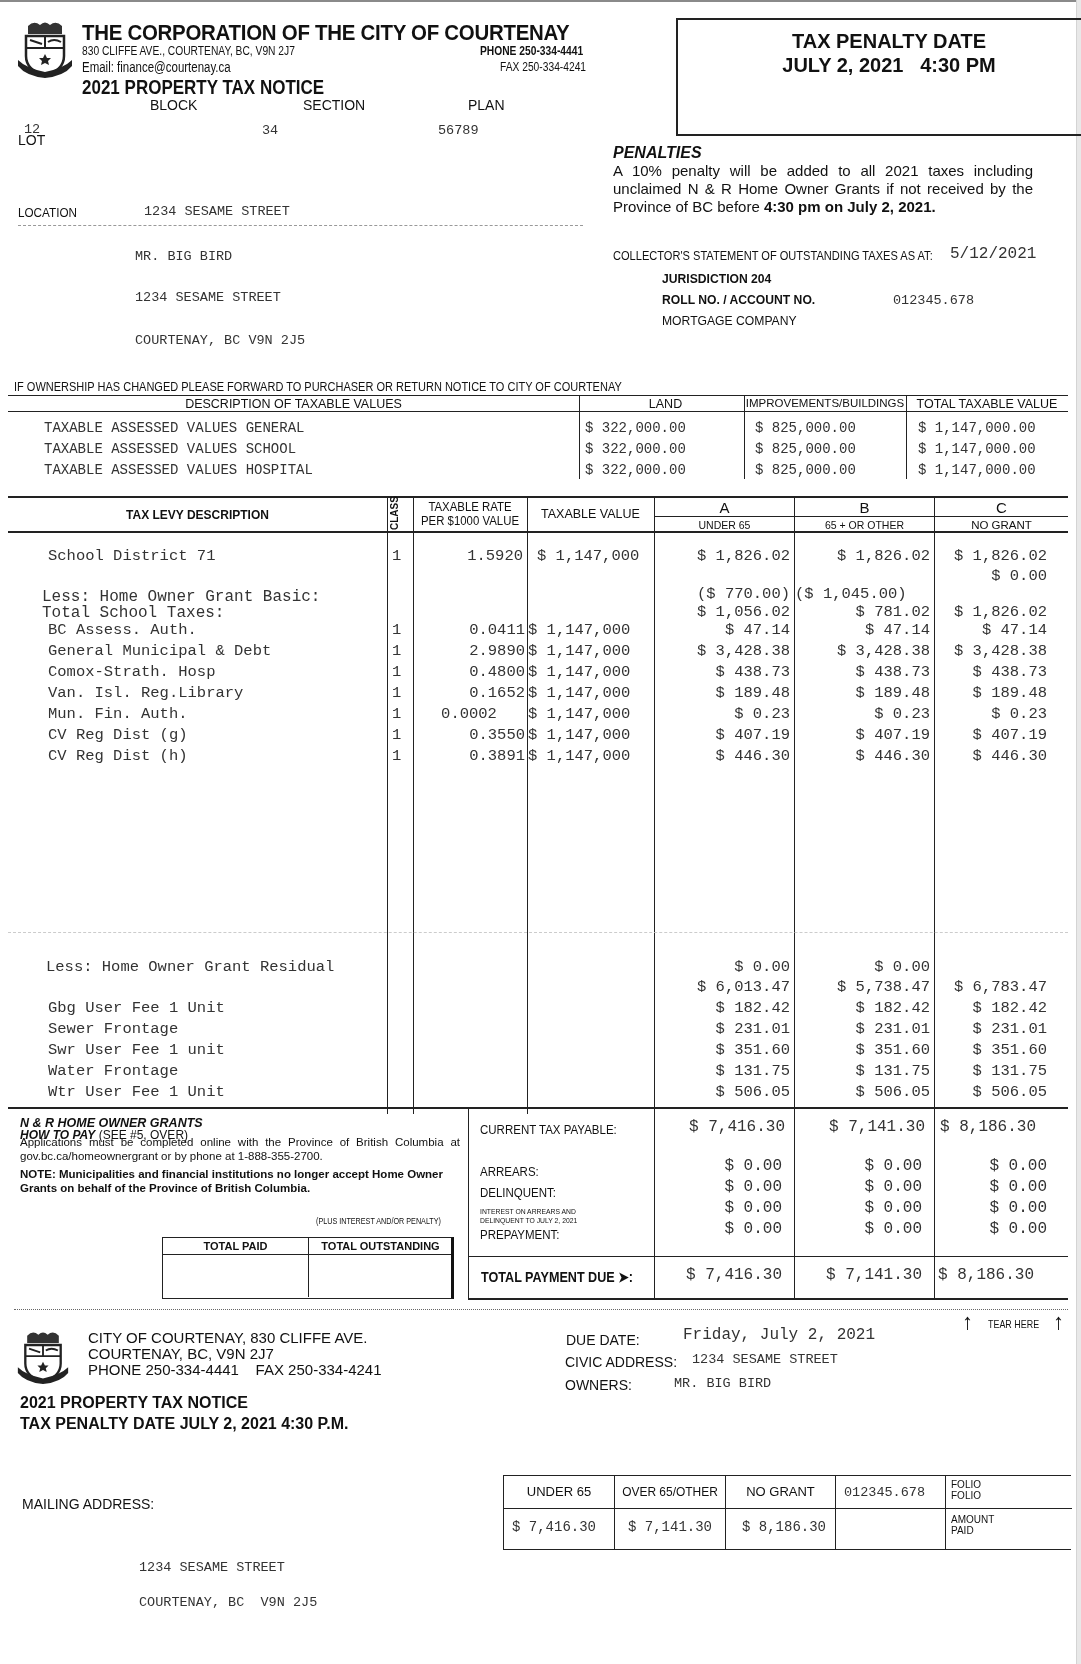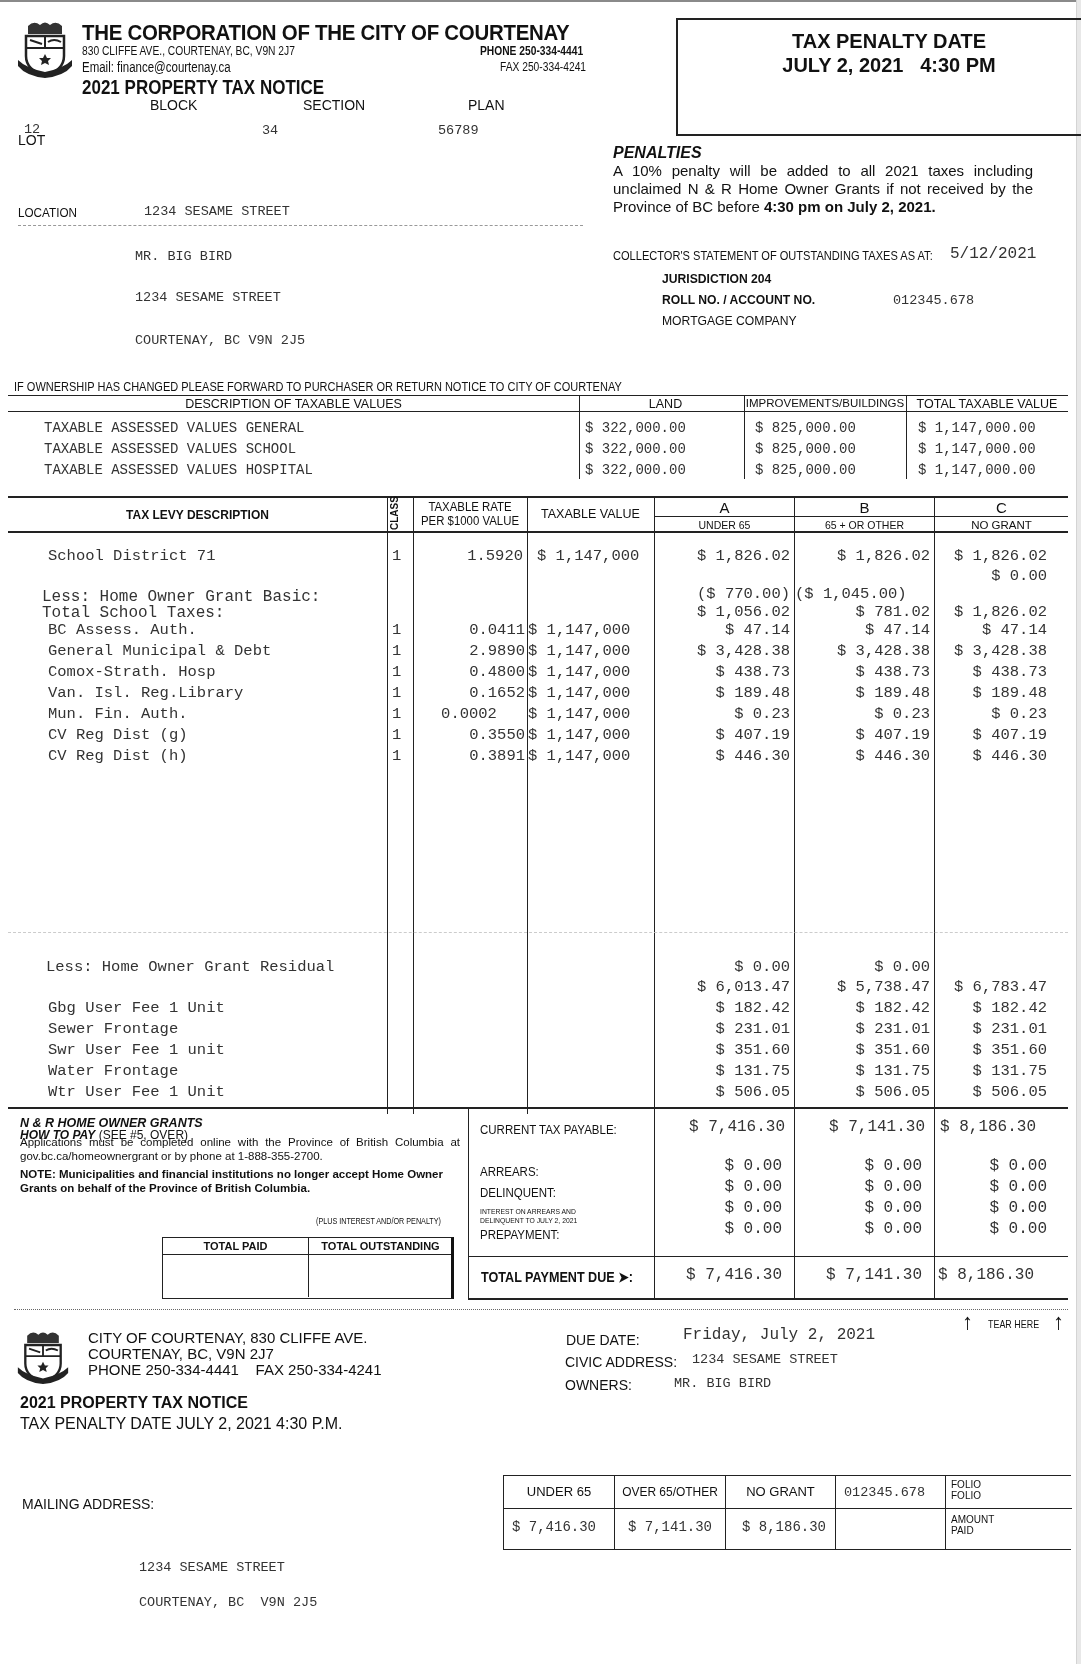--- a/index.html
+++ b/index.html
@@ -334,21 +334,21 @@
   <path d="M29 16 L29 28" stroke="#222" stroke-width="2"></path>
   <path d="M14 20 L26 24" stroke="#222" stroke-width="2"></path>
   <path d="M32 22 Q38 18 45 22" stroke="#222" stroke-width="2" fill="none"></path>
   <path d="M29 34 L31 38 L35 38 L32 41 L33 45 L29 43 L25 45 L26 41 L23 38 L27 38 Z" fill="#222"></path>
   <path d="M2 40 Q10 48 29 52 Q48 48 56 40 L56 46 Q48 56 29 58 Q10 56 2 46 Z" fill="#222"></path>
 </svg>
 <div class="abs" style="left:88px;top:1330px;font-size:15px;line-height:16px;white-space:pre;"><span>CITY OF COURTENAY, 830 CLIFFE AVE.</span>
 <span>COURTENAY, BC, V9N 2J7</span>
 <span>PHONE 250-334-4441    FAX 250-334-4241</span></div>
 <div class="abs" style="left:20px;top:1394px;font-size:16px;font-weight:bold;white-space:nowrap;">2021 PROPERTY TAX NOTICE</div>
-<div class="abs" style="left:20px;top:1415px;font-size:16px;font-weight:normal;white-space:nowrap;">TAX PENALTY DATE JULY 2, 2021  4:30 P.M.</div>
+<div class="abs" style="left:20px;top:1415px;font-size:16px;font-weight:bold;white-space:nowrap;">TAX PENALTY DATE JULY 2, 2021  4:30 P.M.</div>
 
 <div class="abs" style="left:566px;top:1332px;font-size:14px;">DUE DATE:</div>
 <div class="abs mono" style="left:683px;top:1326px;font-size:16px;">Friday, July 2, 2021</div>
 <div class="abs" style="left:565px;top:1354px;font-size:14px;">CIVIC ADDRESS:</div>
 <div class="abs mono" style="left:692px;top:1352px;font-size:13.5px;">1234 SESAME STREET</div>
 <div class="abs" style="left:565px;top:1377px;font-size:14px;">OWNERS:</div>
 <div class="abs mono" style="left:674px;top:1376px;font-size:13.5px;">MR. BIG BIRD</div>
 
 <div class="abs" style="left:22px;top:1496px;font-size:14px;">MAILING ADDRESS:</div>
 <div class="abs mono" style="left:139px;top:1560px;font-size:13.5px;">1234 SESAME STREET</div>

